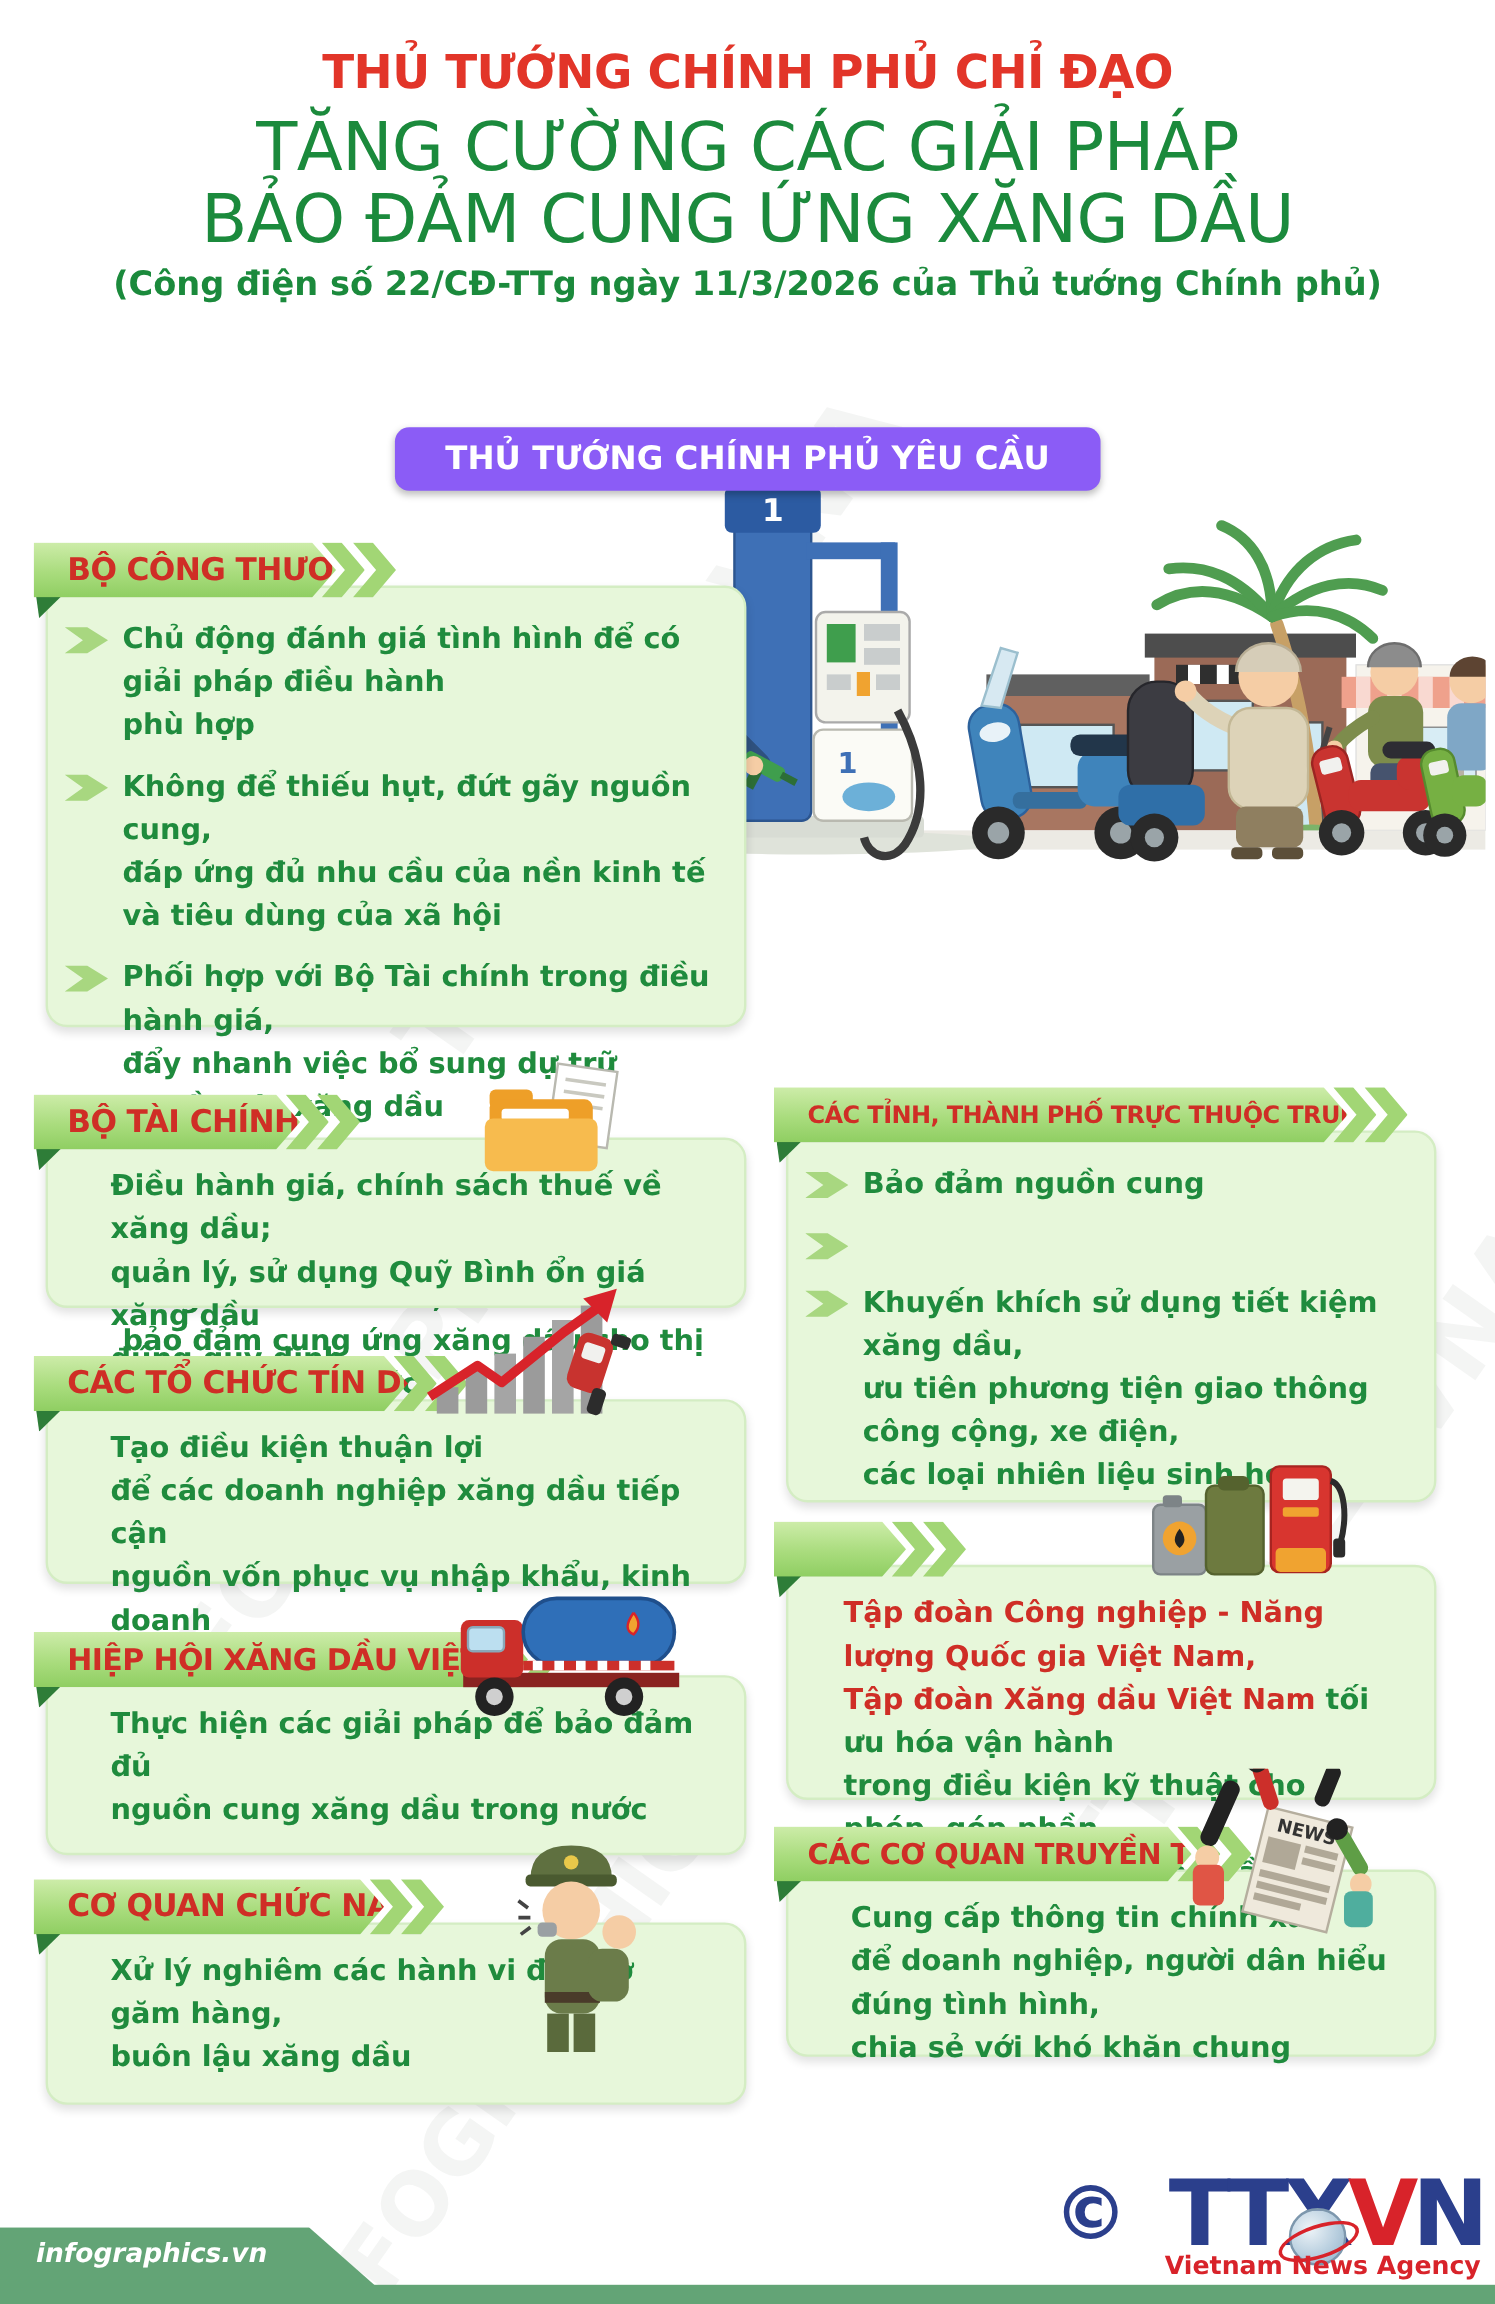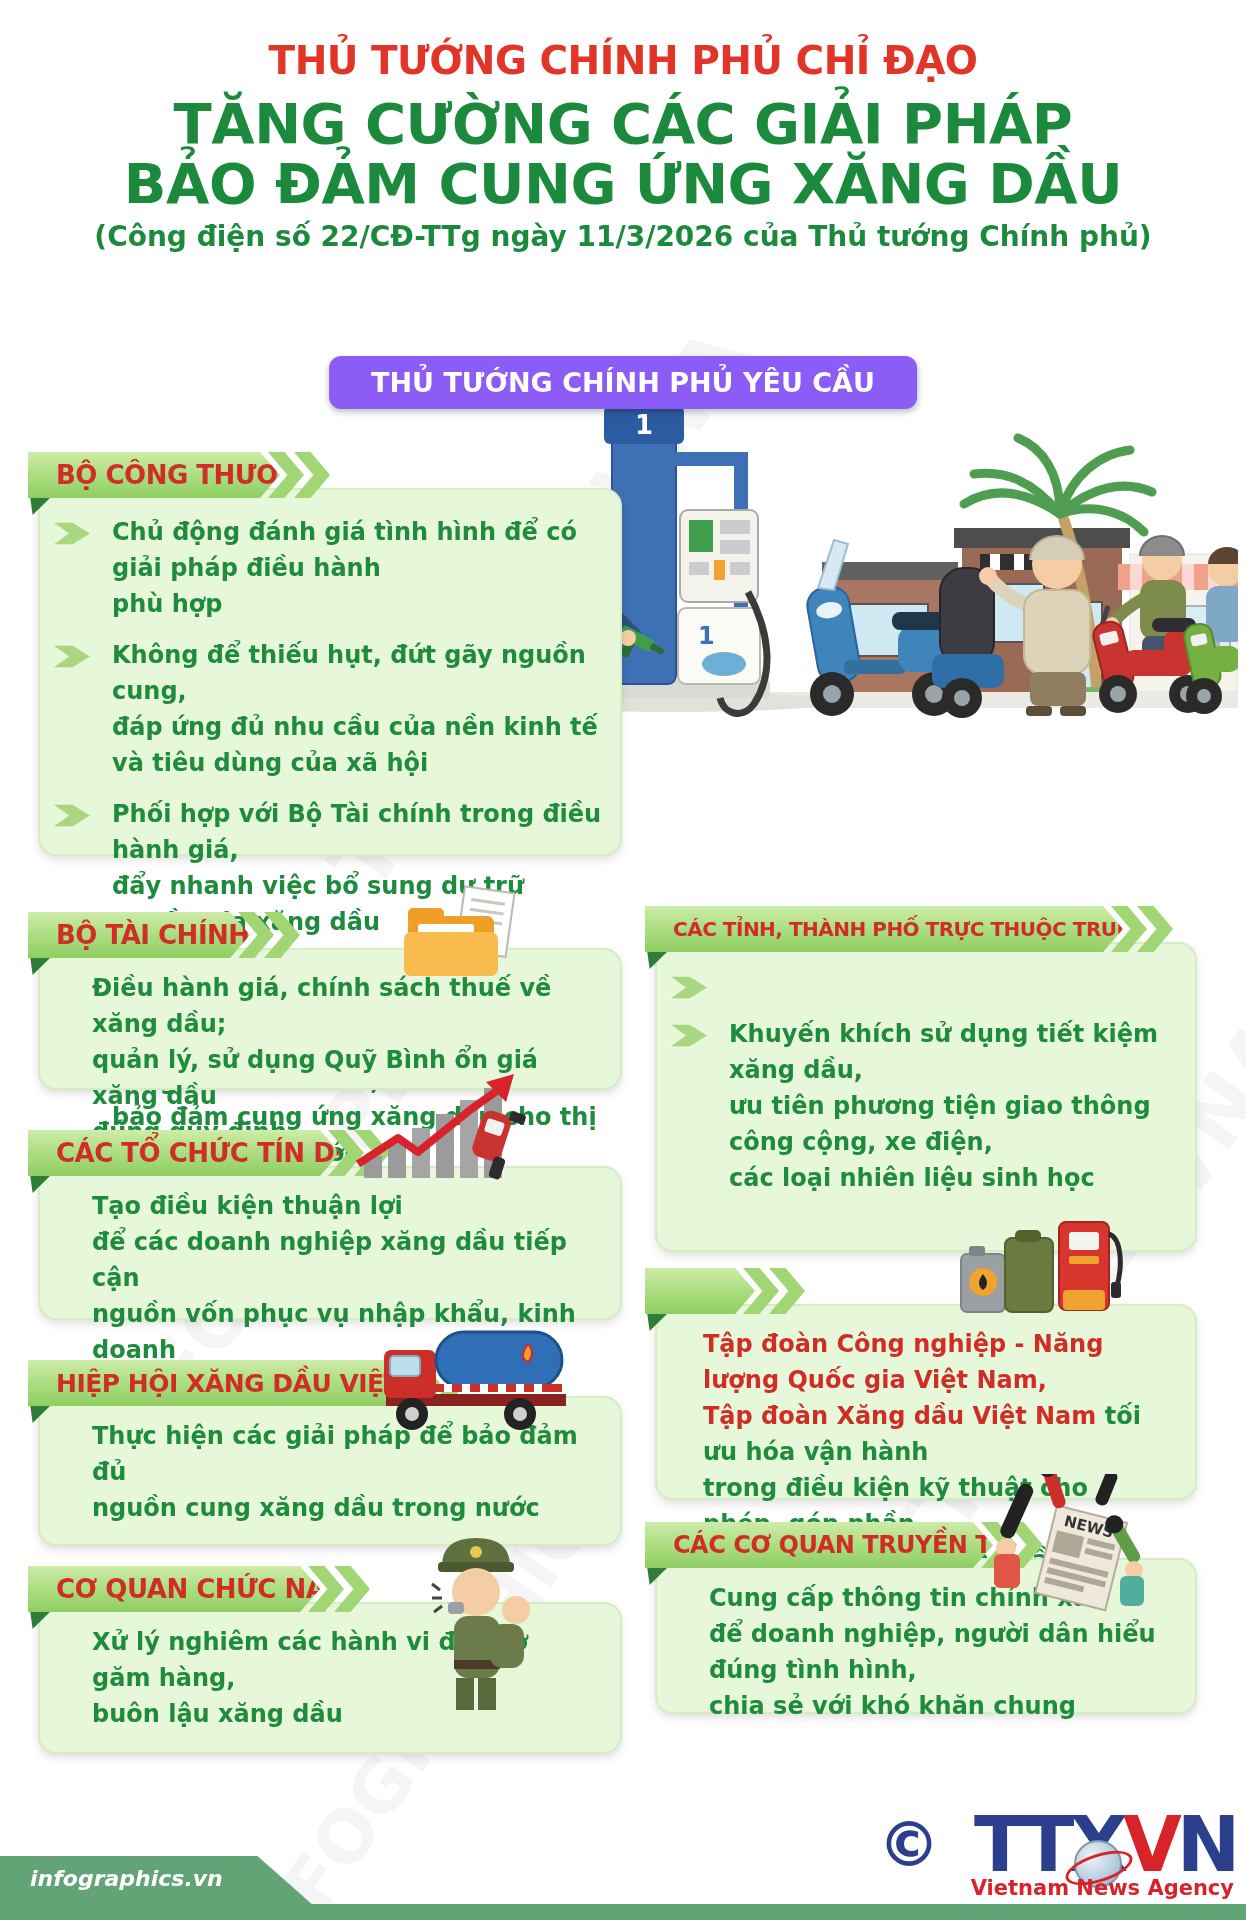--- a/index.html
+++ b/index.html
@@ -4,21 +4,21 @@
 <style>
   html,body{margin:0;padding:0;background:#ffffff;}
   .page{position:relative;width:1246px;height:1920px;background:#ffffff;overflow:hidden;
         font-family:"DejaVu Sans","Liberation Sans",sans-serif;}
 
   
   .wm{position:absolute;z-index:3;color:rgba(60,90,70,.06);font-weight:800;white-space:nowrap;pointer-events:none;}
 
   
   .kicker{position:absolute;left:0;right:0;top:38px;text-align:center;color:#e23529;font-weight:800;font-size:39px;letter-spacing:-.5px;z-index:10;}
-  .title{position:absolute;left:0;right:0;top:94px;text-align:center;color:#1b8a3c;font-weight:700;font-size:56px;line-height:1.07;letter-spacing:-.5px;z-index:10;}
+  .title{position:absolute;left:0;right:0;top:94px;text-align:center;color:#1b8a3c;font-weight:400;font-size:56px;line-height:1.07;letter-spacing:-.5px;z-index:10;}
   .subtitle{position:absolute;left:0;right:0;top:220px;text-align:center;color:#1b8a3c;font-weight:700;font-size:28px;z-index:10;}
   .badge{position:absolute;left:50%;transform:translateX(-50%);top:356px;background:#8b5cf6;color:#fff;
          font-weight:800;font-size:27px;padding:11px 42px;border-radius:12px;box-shadow:0 3px 6px rgba(0,0,0,.25);z-index:10;white-space:nowrap;}
 
   
   .section{position:absolute;z-index:10;}
   .card{position:absolute;left:10px;right:0;background:#e7f7da;border:2px solid #d4edc3;border-radius:18px;
         box-shadow:0 4px 8px rgba(0,0,0,.12);box-sizing:border-box;}
   .ribbon{position:absolute;left:0;top:0;height:46px;z-index:3;display:flex;align-items:center;
           background:linear-gradient(180deg,#cdeca9 0%,#a9dc7d 55%,#8fce62 100%);
@@ -26,21 +26,21 @@
           padding:0 40px 0 28px;box-sizing:border-box;filter:drop-shadow(0 3px 3px rgba(0,0,0,.25));}
   .ribbon-label{color:#cf2e26;font-weight:800;letter-spacing:-.5px;white-space:nowrap;}
   .fold{position:absolute;left:2px;top:44px;width:22px;height:19px;background:#2e7d38;
         clip-path:polygon(0 0,100% 0,12% 100%);z-index:2;}
   .chev{position:absolute;top:0;width:36px;height:46px;background:#a2d675;
         clip-path:polygon(0 0,46% 0,100% 50%,46% 100%,0 100%,54% 50%);
         filter:drop-shadow(2px 3px 2px rgba(0,0,0,.22));z-index:3;}
   .body-text{color:#1f8b3d;font-weight:700;font-size:24px;line-height:1.5;white-space:pre-line;}
   .plain{padding:20px 26px 16px 52px;}
   .bullets{padding:24px 18px 14px 14px;}
-  .brow{display:flex;gap:22px;margin-bottom:15px;}
+  .brow{display:flex;gap:12px;margin-bottom:15px;}
   .barrow{flex:none;width:36px;height:27px;margin-top:6px;background:#a8d780;
           clip-path:polygon(0 10%,52% 10%,100% 50%,52% 90%,0 90%,42% 50%);
           filter:drop-shadow(1px 2px 1px rgba(0,0,0,.18));}
   .hl{color:#cf2e26;font-weight:800;}
 
   .icon{position:absolute;z-index:14;}
   .illus{position:absolute;z-index:8;}
 
   
   .footer-bar{position:absolute;left:0;top:1904px;width:1246px;height:16px;background:#63a476;z-index:40;}
@@ -293,20 +293,24 @@
     </div>
     <span class="chev" style="left:280px;"></span>
     <span class="chev" style="left:306px;"></span>
   </div>
 
   <div class="section" style="left:645px;top:906px;width:552px;">
     <div class="card" style="top:36px;height:310px;">
       <div class="bullets">
         <div class="brow">
           <span class="barrow"></span>
+          <span class="body-text">Bảo đảm nguồn cung</span>
+        </div>
+        <div class="brow">
+          <span class="barrow"></span>
         </div>
         <div class="brow">
           <span class="barrow"></span>
           <span class="body-text">Khuyến khích sử dụng tiết kiệm xăng dầu,
 ưu tiên phương tiện giao thông công cộng, xe điện,
 các loại nhiên liệu sinh học</span>
         </div>
       </div>
     </div>
     <div class="fold"></div>

